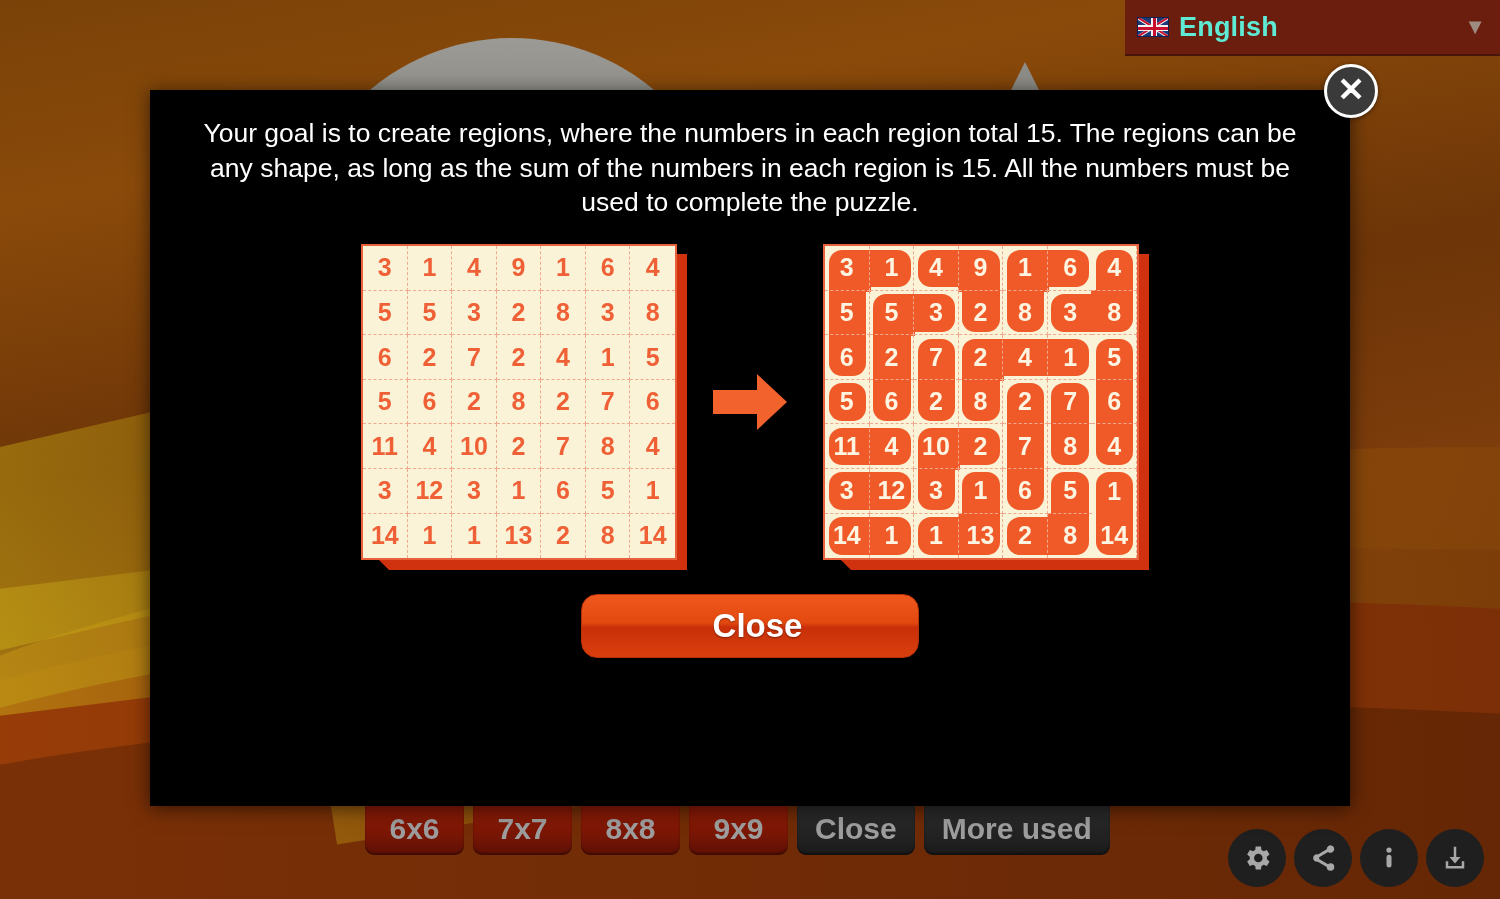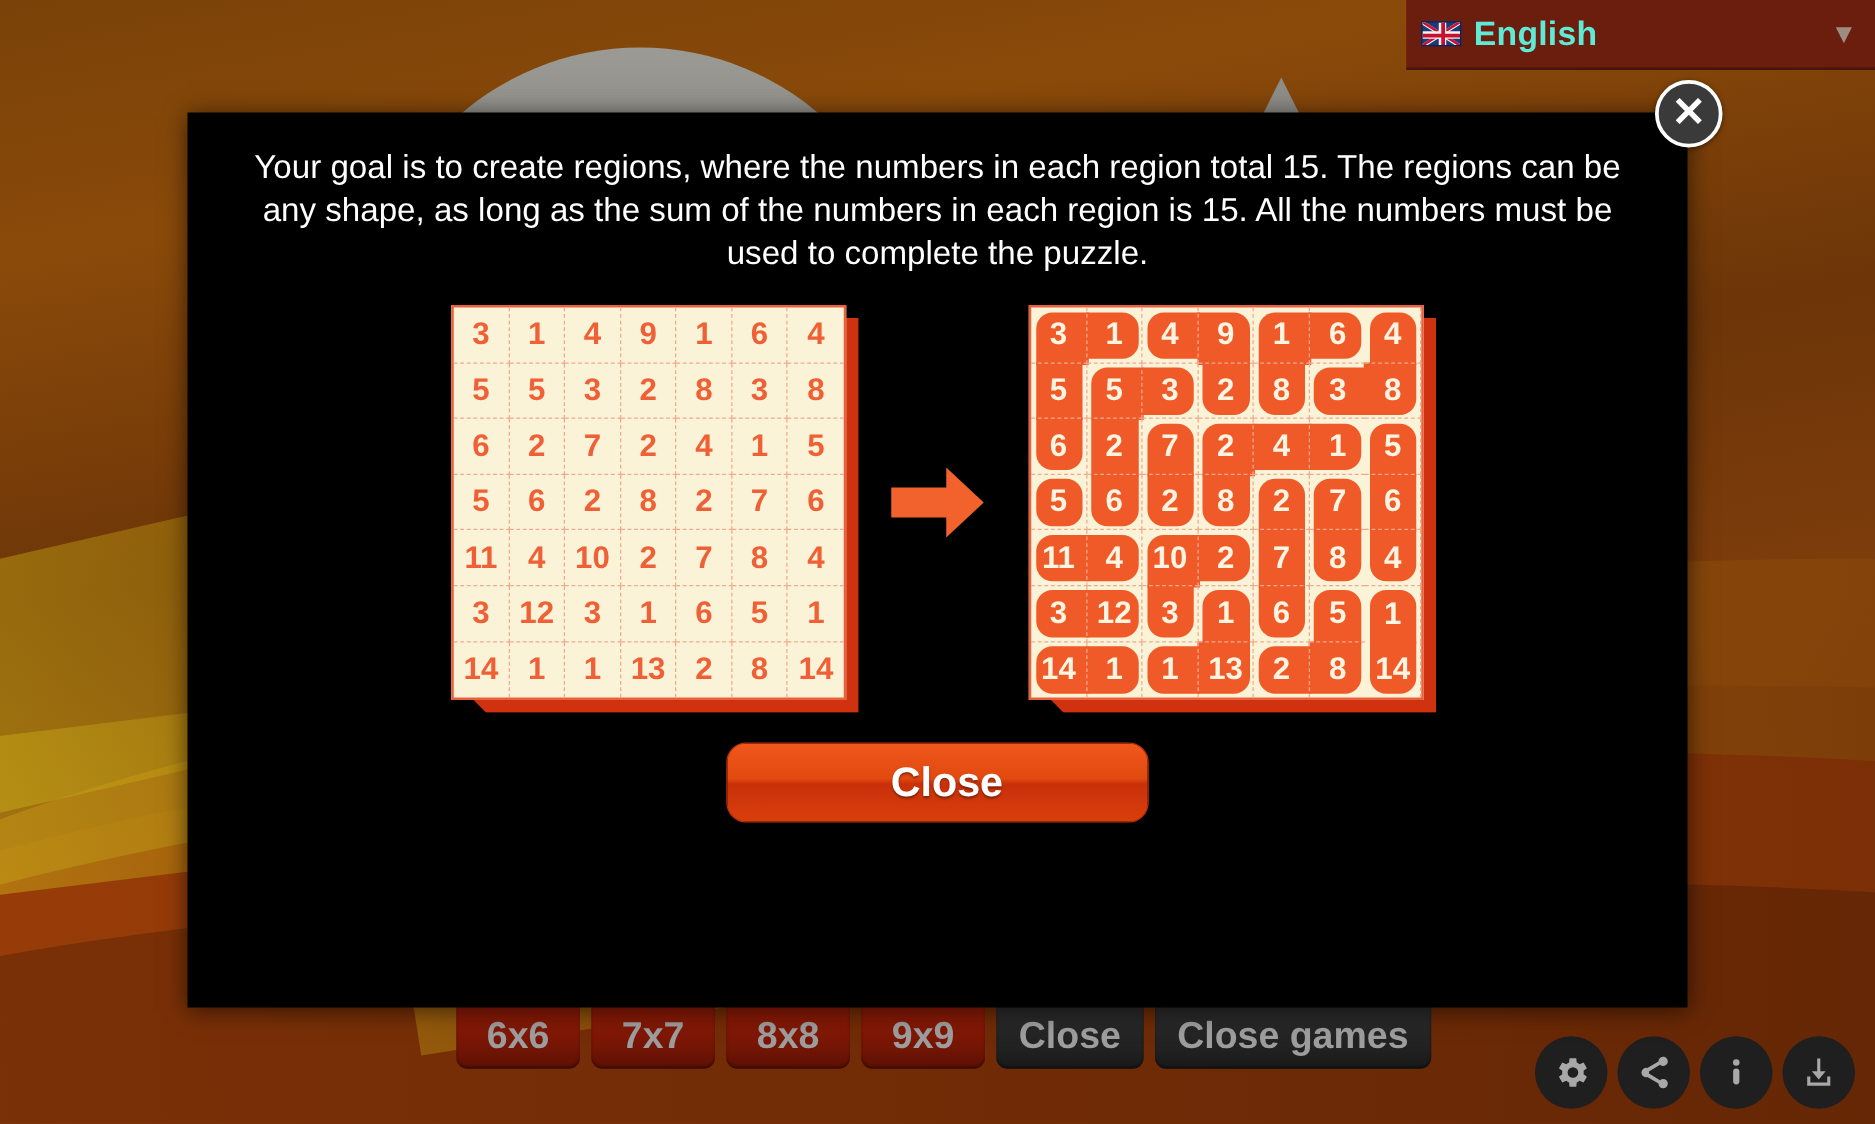--- a/index.html
+++ b/index.html
@@ -343,21 +343,21 @@
     <div class="tb-btn tb-size">
       <span>8x8</span>
     </div>
     <div class="tb-btn tb-size">
       <span>9x9</span>
     </div>
     <div class="tb-btn tb-dark">
       <span>Close</span>
     </div>
     <div class="tb-btn tb-dark">
-      <span>Close games</span>
+      <span>More used</span>
     </div>
   </div>
 
 <div id="corner-icons">
   <div class="cicon">
     <svg width="32" height="32" viewBox="0 0 24 24">
         <path d="M19.4 13a7.6 7.6 0 0 0 0-2l2-1.6-2-3.4-2.4 1a7.6 7.6 0 0 0-1.7-1L15 3.4h-4l-.3 2.6a7.6 7.6 0 0 0-1.7 1l-2.4-1-2 3.4L6.6 11a7.6 7.6 0 0 0 0 2l-2 1.6 2 3.4 2.4-1a7.6 7.6 0 0 0 1.7 1l.3 2.6h4l.3-2.6a7.6 7.6 0 0 0 1.7-1l2.4 1 2-3.4zM13 15.2A3.2 3.2 0 1 1 13 8.8a3.2 3.2 0 0 1 0 6.4z"></path>
       </svg>
   </div>
   <div class="cicon">

